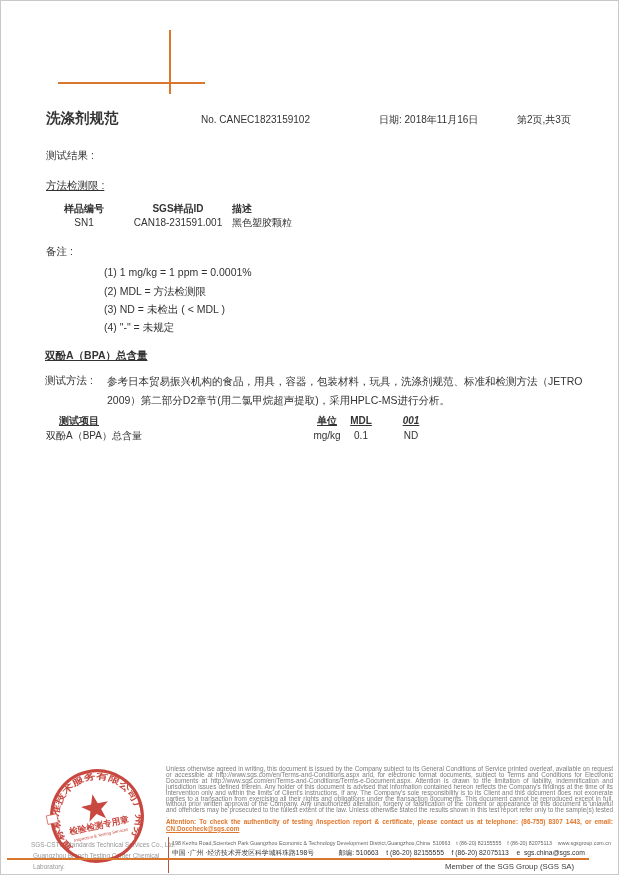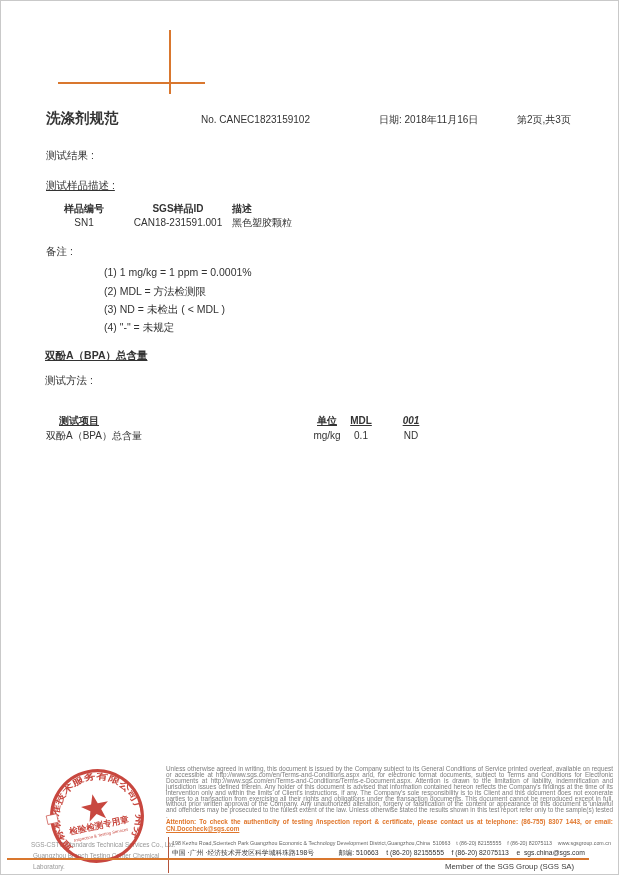--- a/index.html
+++ b/index.html
@@ -30,37 +30,38 @@
 
   <div class="abs hline" style="left:57px;top:81px;width:147px;"></div>
   <div class="abs vline" style="left:168px;top:29px;height:64px;"></div>
 
   <div class="abs b" style="left:45px;top:108px;font-size:14.5px;">洗涤剂规范</div>
   <div class="abs fs10" style="left:200px;top:112px;">No. CANEC1823159102</div>
   <div class="abs fs10" style="left:378px;top:112px;">日期: 2018年11月16日</div>
   <div class="abs fs10" style="left:516px;top:112px;">第2页,共3页</div>
 
   <div class="abs fs105" style="left:45px;top:147px;">测试结果 :</div>
-  <div class="abs fs105 u" style="left:45px;top:177px;">测试样品描述 :</div>
+  <div class="abs fs105 u" style="left:45px;top:177px;">方法检测限 :</div>
 
   <div class="abs fs10 b c" style="left:45px;top:201px;width:76px;">样品编号</div>
   <div class="abs fs10 b c" style="left:121px;top:201px;width:112px;">SGS样品ID</div>
   <div class="abs fs10 b" style="left:231px;top:201px;">描述</div>
   <div class="abs fs10 c" style="left:45px;top:215px;width:76px;">SN1</div>
   <div class="abs fs10 c" style="left:121px;top:215px;width:112px;">CAN18-231591.001</div>
   <div class="abs fs10" style="left:231px;top:215px;">黑色塑胶颗粒</div>
 
   <div class="abs fs105" style="left:45px;top:243px;">备注 :</div>
   <div class="abs fs105" style="left:103px;top:264px;">(1) 1 mg/kg = 1 ppm = 0.0001%</div>
   <div class="abs fs105" style="left:103px;top:283px;text-align:right;">(2) MDL = 方法检测限</div>
   <div class="abs fs105" style="left:103px;top:301px;">(3) ND = 未检出 ( &lt; MDL )</div>
   <div class="abs fs105" style="left:103px;top:319px;">(4) "-" = 未规定</div>
 
   <div class="abs fs105 b u" style="left:44px;top:347px;">双酚A（BPA）总含量</div>
   <div class="abs fs105" style="left:44px;top:372px;">测试方法 :</div>
+  <div class="abs" style="left:106px;top:371px;width:482px;font-size:10.5px;line-height:19px;">参考日本贸易振兴机构的食品，用具，容器，包装材料，玩具，洗涤剂规范、标准和检测方法（JETRO 2009）第二部分D2章节(用二氯甲烷超声提取)，采用HPLC-MS进行分析。</div>
 
   <div class="abs fs10 b u" style="left:58px;top:413px;">测试项目</div>
   <div class="abs fs10 b u c" style="left:306px;top:413px;width:40px;">单位</div>
   <div class="abs fs10 b u c" style="left:340px;top:413px;width:40px;">MDL</div>
   <div class="abs fs10 b u i c" style="left:390px;top:413px;width:40px;">001</div>
   <div class="abs fs10" style="left:45px;top:428px;">双酚A（BPA）总含量</div>
   <div class="abs fs10 c" style="left:306px;top:428px;width:40px;">mg/kg</div>
   <div class="abs fs10 c" style="left:340px;top:428px;width:40px;">0.1</div>
   <div class="abs fs10 c" style="left:390px;top:428px;width:40px;">ND</div>
 

